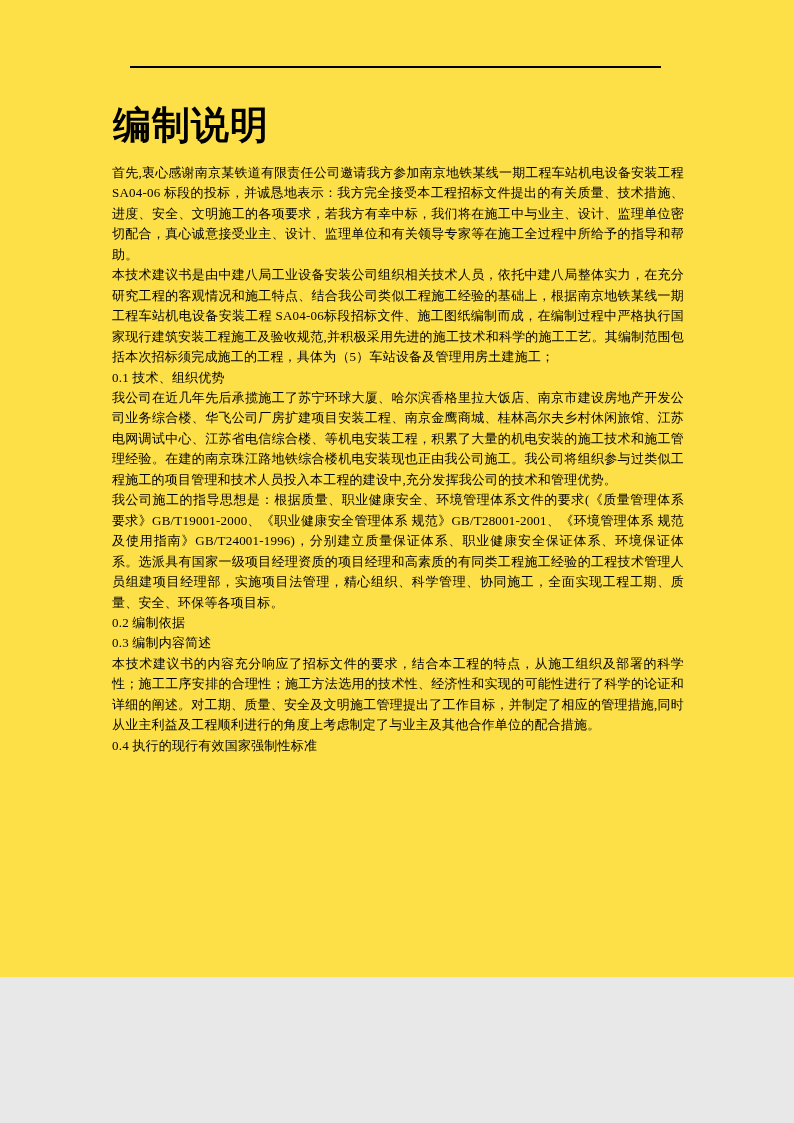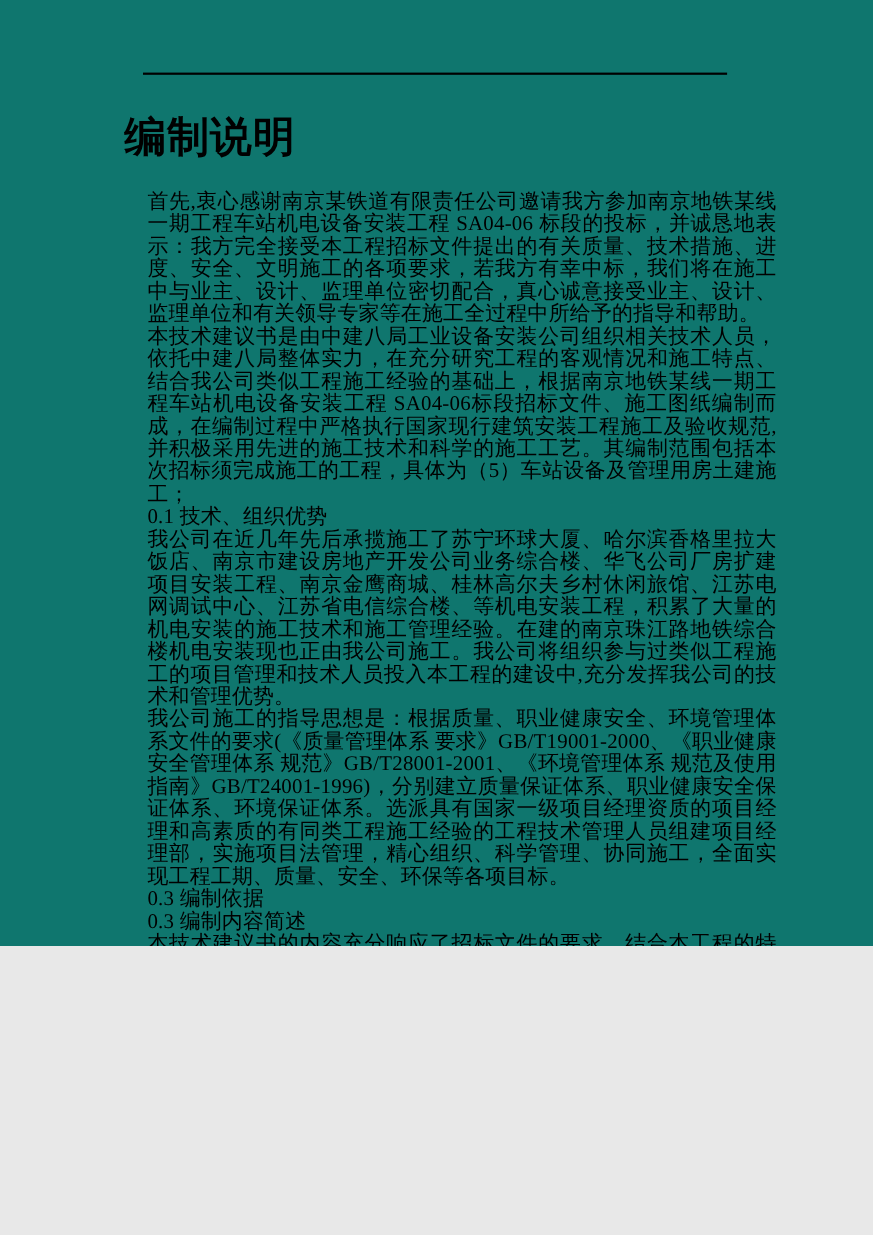--- a/index.html
+++ b/index.html
@@ -3,23 +3,23 @@
 <meta charset="utf-8">
 <style>
   html, body {
     margin: 0;
     padding: 0;
     background: #e8e8e8;
   }
   .page {
     position: relative;
     width: 794px;
-    height: 860px;
+    height: 977px;
     margin: 0 auto;
-    background: #0f766e;
+    background: #fde047;
     font-family: "Liberation Serif", "DejaVu Serif", serif;
     color: #000000;
     overflow: hidden;
   }
   .header-rule {
     position: absolute;
     left: 130px;
     top: 66px;
     width: 531px;
     height: 0;
@@ -32,28 +32,27 @@
     margin: 0;
     font-size: 38px;
     font-weight: bold;
     letter-spacing: 1px;
     line-height: 1.1;
     white-space: nowrap;
   }
   .doc-body {
     position: absolute;
     left: 112px;
-    top: 174px;
+    top: 163px;
     width: 572px;
-    font-size: 19px;
+    font-size: 13px;
     line-height: 20.45px;
     text-align: justify;
     text-justify: inter-ideograph;
     letter-spacing: 0.2px;
-    margin-left: 22px;
   }
   .doc-body p {
     margin: 0;
     padding: 0;
   }
   .page-number {
     position: absolute;
     left: 660px;
     top: 1000px;
     font-size: 14px;
@@ -67,20 +66,20 @@
   <div class="header-rule"></div>
 
   <h1 class="doc-title">编制说明</h1>
 
   <div class="doc-body">
     <p>首先,衷心感谢南京某铁道有限责任公司邀请我方参加南京地铁某线一期工程车站机电设备安装工程 SA04-06 标段的投标，并诚恳地表示：我方完全接受本工程招标文件提出的有关质量、技术措施、进度、安全、文明施工的各项要求，若我方有幸中标，我们将在施工中与业主、设计、监理单位密切配合，真心诚意接受业主、设计、监理单位和有关领导专家等在施工全过程中所给予的指导和帮助。</p>
     <p>本技术建议书是由中建八局工业设备安装公司组织相关技术人员，依托中建八局整体实力，在充分研究工程的客观情况和施工特点、结合我公司类似工程施工经验的基础上，根据南京地铁某线一期工程车站机电设备安装工程 SA04-06标段招标文件、施工图纸编制而成，在编制过程中严格执行国家现行建筑安装工程施工及验收规范,并积极采用先进的施工技术和科学的施工工艺。其编制范围包括本次招标须完成施工的工程，具体为（5）车站设备及管理用房土建施工；</p>
     <p>0.1 技术、组织优势</p>
     <p>我公司在近几年先后承揽施工了苏宁环球大厦、哈尔滨香格里拉大饭店、南京市建设房地产开发公司业务综合楼、华飞公司厂房扩建项目安装工程、南京金鹰商城、桂林高尔夫乡村休闲旅馆、江苏电网调试中心、江苏省电信综合楼、等机电安装工程，积累了大量的机电安装的施工技术和施工管理经验。在建的南京珠江路地铁综合楼机电安装现也正由我公司施工。我公司将组织参与过类似工程施工的项目管理和技术人员投入本工程的建设中,充分发挥我公司的技术和管理优势。</p>
     <p>我公司施工的指导思想是：根据质量、职业健康安全、环境管理体系文件的要求(《质量管理体系 要求》GB/T19001-2000、《职业健康安全管理体系 规范》GB/T28001-2001、《环境管理体系 规范及使用指南》GB/T24001-1996)，分别建立质量保证体系、职业健康安全保证体系、环境保证体系。选派具有国家一级项目经理资质的项目经理和高素质的有同类工程施工经验的工程技术管理人员组建项目经理部，实施项目法管理，精心组织、科学管理、协同施工，全面实现工程工期、质量、安全、环保等各项目标。</p>
-    <p>0.3 编制依据</p>
+    <p>0.2 编制依据</p>
     <p>0.3 编制内容简述</p>
     <p>本技术建议书的内容充分响应了招标文件的要求，结合本工程的特点，从施工组织及部署的科学性；施工工序安排的合理性；施工方法选用的技术性、经济性和实现的可能性进行了科学的论证和详细的阐述。对工期、质量、安全及文明施工管理提出了工作目标，并制定了相应的管理措施,同时从业主利益及工程顺利进行的角度上考虑制定了与业主及其他合作单位的配合措施。</p>
     <p>0.4 执行的现行有效国家强制性标准</p>
   </div>
 
   <div class="page-number">2</div>
 </div>
 
 </body></html>

